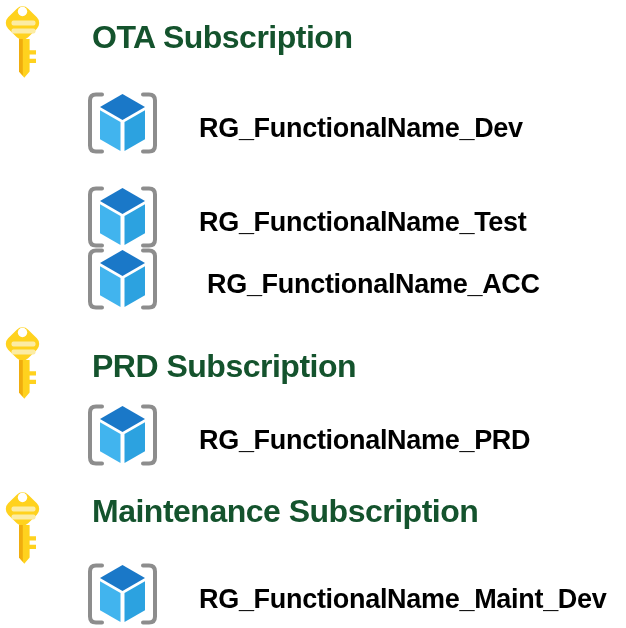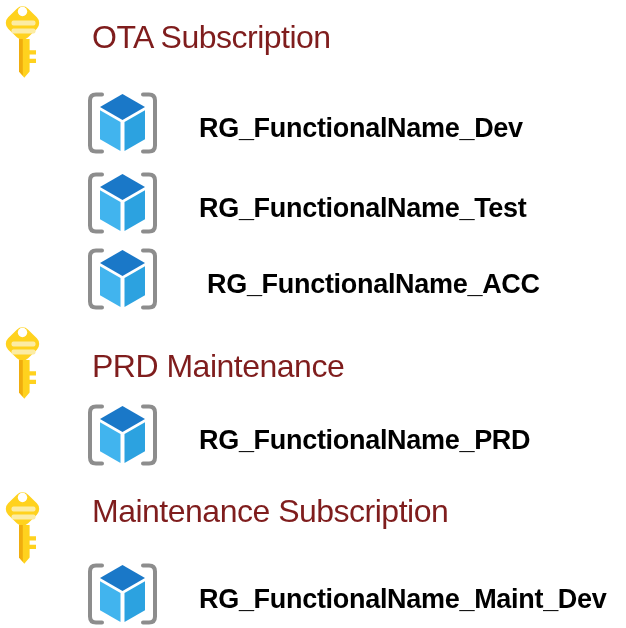--- a/index.html
+++ b/index.html
@@ -21,37 +21,37 @@
   }
   .key.k1 { top: 1px; }
   .key.k2 { top: 322px; }
   .key.k3 { top: 487px; }
   .heading {
     position: absolute;
     left: 92px;
     margin: 0;
     font-size: 32px;
     line-height: 38px;
-    font-weight: 400;
+    font-weight: 700;
     letter-spacing: -0.5px;
-    color: #7f1d1d;
+    color: #14532d;
     white-space: nowrap;
   }
   .heading.h1 { top: 18px; }
   .heading.h2 { top: 347px; }
   .heading.h3 { top: 492px; }
   .rg-row {
     position: absolute;
     left: 86px;
     height: 62px;
     display: flex;
     align-items: center;
   }
   .rg-row.r1 { top: 92px; }
-  .rg-row.r2 { top: 172px; }
+  .rg-row.r2 { top: 186px; }
   .rg-row.r3 { top: 248px; gap: 8px; }
   .rg-row.r4 { top: 404px; }
   .rg-row.r5 { top: 563px; }
   .rg-icon { flex: 0 0 auto; }
   .rg-label {
     margin-left: 40px;
     position: relative;
     top: 5px;
     font-size: 27px;
     line-height: 31px;
@@ -110,21 +110,21 @@
   </div>
 
   <svg class="key k2" width="44" height="78" viewBox="0 0 44 78" aria-hidden="true">
     <rect x="7.35" y="7.85" width="28.3" height="28.3" rx="8" transform="rotate(45 21.5 22)" fill="#FFD21E"></rect>
     <circle cx="21.5" cy="10.5" r="4.7" fill="#ffffff"></circle>
     <rect x="10.5" y="19.5" width="24" height="5" rx="2" fill="#FCECA4"></rect>
     <rect x="10.5" y="27.5" width="24" height="5" rx="2" fill="#FCECA4"></rect>
     <path d="M18 38 V70.5 L23.3 76.8 L28.6 70.5 V62 H35 V57.7 H28.6 V53.6 H35 V49.3 H28.6 V38 Z" fill="#FFD21E"></path>
     <path d="M18 38 H21.8 V74.8 L18 70.5 Z" fill="#F0AD0E"></path>
   </svg>
-  <h2 class="heading h2">PRD Maintenance</h2>
+  <h2 class="heading h2">PRD Subscription</h2>
 
   <div class="rg-row r4">
     <svg class="rg-icon" width="73" height="62" viewBox="0 0 73 62" aria-hidden="true">
       <path d="M16 2.5 H10 Q4 2.5 4 8.5 V53.5 Q4 59.5 10 59.5 H16" fill="none" stroke="#8D8D8D" stroke-width="4" stroke-linecap="round"></path>
       <path d="M57 2.5 H63 Q69 2.5 69 8.5 V53.5 Q69 59.5 63 59.5 H57" fill="none" stroke="#8D8D8D" stroke-width="4" stroke-linecap="round"></path>
       <polygon points="36.5,2 59,15 36.5,28 14,15" fill="#1A78C8"></polygon>
       <polygon points="14,18.2 34.5,30 34.5,59 14,47.2" fill="#41B4EE"></polygon>
       <polygon points="59,18.2 38.5,30 38.5,59 59,47.2" fill="#2CA2E0"></polygon>
     </svg>
     <span class="rg-label">RG_FunctionalName_PRD</span>

